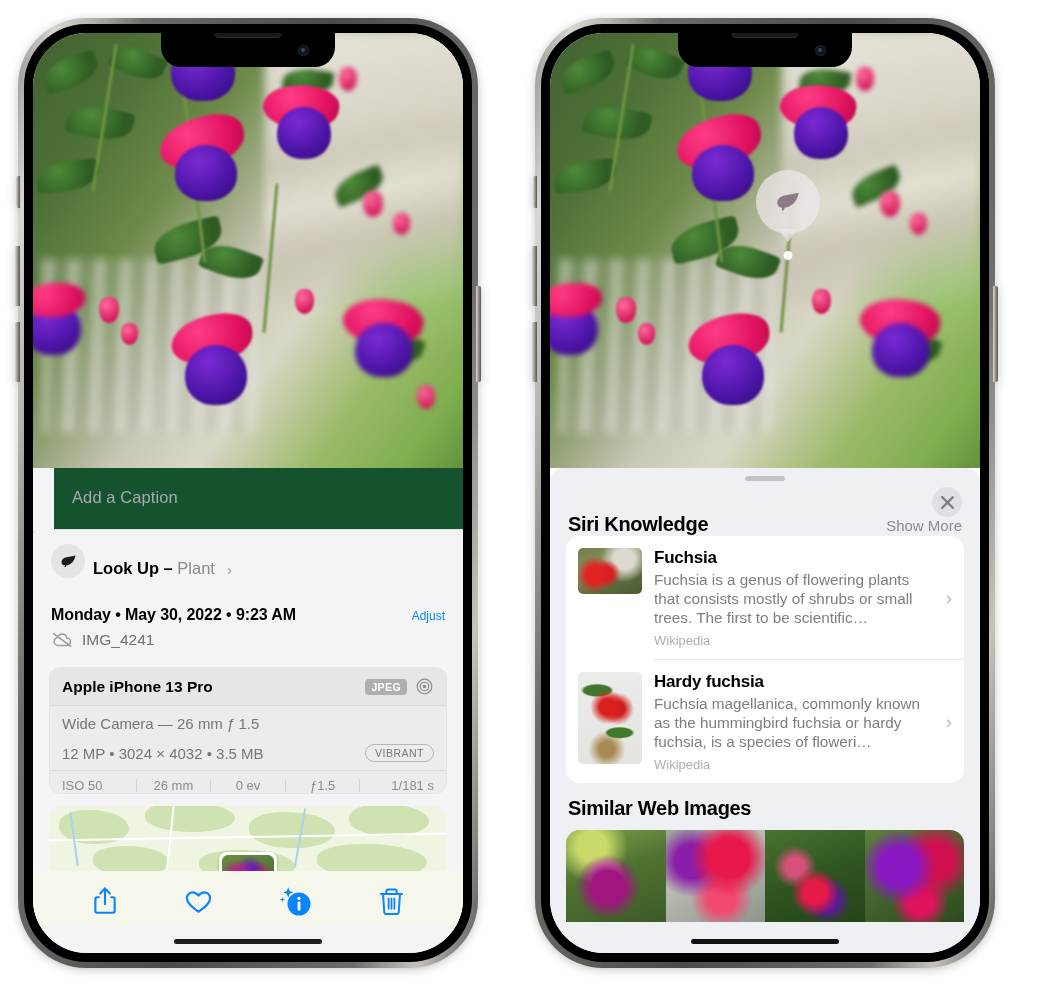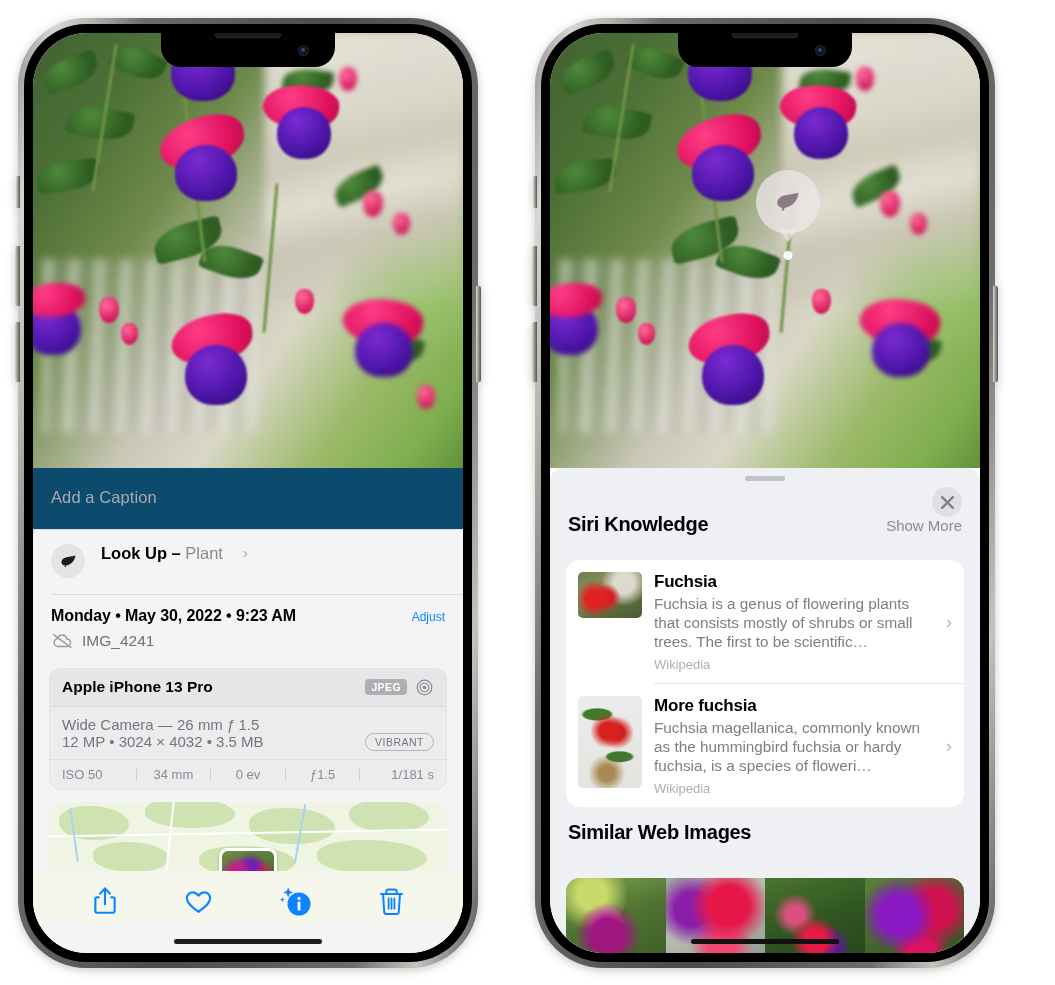--- a/index.html
+++ b/index.html
@@ -103,28 +103,29 @@
   .blur2 { filter: blur(2.5px); }
   .blur3 { filter: blur(5px); }
 
   
   .sheet-l {
     position: absolute; left: 0; right: 0; top: 435px; bottom: 0;
     background: #f4f4f6;
     display: flex; flex-direction: column;
   }
   .caption-row {
-    background: #0c4a6e; padding: 20px 18px 22px 18px;
+    background: #14532d; padding: 20px 18px 22px 18px;
     border-bottom: .5px solid #e0e0e3;
+    margin-left: 21px;
   }
   .caption-ph { color: #a9a9ae; font-size: 16.5px; letter-spacing: .1px; }
 
   .lookup-row {
-    background: #f4f4f6; display: flex; align-items: flex-start;
-    padding: 14px 18px 16px 18px; gap: 16px; position: relative;
+    background: #f4f4f6; display: flex; align-items: flex-end;
+    padding: 14px 18px 16px 18px; gap: 8px; position: relative;
   }
   .leaf-badge {
     width: 34px; height: 34px; border-radius: 50%;
     background: #e4e4e7; display: flex; align-items: center; justify-content: center;
     position: relative; flex: none;
   }
   .sparkle { position: absolute; color: #d3d3d8; }
   .sp1 { left: -9px; top: -7px; font-size: 16px; }
   .lookup-text { font-size: 16.5px; font-weight: 700; color: #000; }
   .lookup-text .sub { font-weight: 400; color: #8a8a8f; }
@@ -149,21 +150,21 @@
   }
   .cam-name { font-size: 15.5px; font-weight: 700; color: #000; }
   .cam-head-right { display: flex; align-items: center; gap: 8px; }
   .tag-jpeg {
     background: #aeaeb3; color: #fff; font-size: 10.5px; font-weight: 700;
     padding: 2px 6px; border-radius: 4px; letter-spacing: .4px;
   }
   .aperture-ic { width: 19px; height: 19px; }
   .cam-body { padding: 9px 12px 8px 12px; }
   .cam-line { font-size: 15px; color: #75757b; }
-  .cam-line2 { display: flex; align-items: center; justify-content: space-between; margin-top: 0; gap: 41px; }
+  .cam-line2 { display: flex; align-items: center; justify-content: space-between; margin-top: 12px; gap: 41px; }
   .tag-vibrant {
     border: 1px solid #b4b4b9; color: #75757b; font-size: 10.5px;
     padding: 2px 9px; border-radius: 9px; letter-spacing: .5px;
   }
   .cam-exif {
     display: flex; align-items: center; padding: 7px 12px 8px 12px;
     border-top: .5px solid #dcdce0;
   }
   .cam-exif div { flex: 1; text-align: center; font-size: 13px; color: #8a8a90; }
   .cam-exif div:first-child { text-align: left; }
@@ -233,21 +234,21 @@
   .grabber { width: 40px; height: 5px; border-radius: 3px; background: #c2c2c8; margin: 8px auto 0 auto; }
   .sheet-head { position: relative; padding: 12px 0 6px 0; text-align: center; }
   .sheet-title { font-size: 19px; font-weight: 700; color: #000; }
   .close-btn {
     position: absolute; right: 18px; top: 6px; width: 30px; height: 30px;
     border-radius: 50%; background: #dfdfe4;
     display: flex; align-items: center; justify-content: center;
   }
   .sec-head {
     display: flex; align-items: baseline; justify-content: space-between;
-    padding: 14px 18px 24px 18px;
+    padding: 14px 18px 0 18px;
   }
   .sec-title { font-size: 20px; font-weight: 700; color: #000; letter-spacing: -.3px; }
   .show-more { font-size: 15px; color: #8a8a90; }
 
   .card-group {
     margin: 0 16px; background: #fff; border-radius: 14px; overflow: hidden;
   }
   .kcard { display: flex; padding: 12px 12px 11px 12px; gap: 12px; align-items: flex-start; }
   .kthumb { flex: none; border-radius: 5px; overflow: hidden; }
   .kthumb.a { width: 64px; height: 46px; }
@@ -424,21 +425,21 @@
             <div class="cam-body">
               <div class="cam-line">Wide Camera — 26 mm ƒ 1.5</div>
               <div class="cam-line2">
                 <div class="cam-line">12 MP • 3024 × 4032 • 3.5 MB</div>
                 <div class="tag-vibrant">VIBRANT</div>
               </div>
             </div>
             <div class="cam-exif">
               <div>ISO 50</div>
               <div class="exif-sep"></div>
-              <div>34 mm</div>
+              <div>26 mm</div>
               <div class="exif-sep"></div>
               <div>0 ev</div>
               <div class="exif-sep"></div>
               <div>ƒ1.5</div>
               <div class="exif-sep"></div>
               <div>1/181 s</div>
             </div>
           </div>
 
           <div class="map-card">
@@ -590,21 +591,21 @@
               <div class="kchev">›</div>
             </div>
 
             <div class="card-sep"></div>
 
             <div class="kcard">
               <div class="kthumb b">
                   <div class="thumb-b"></div>
                 </div>
               <div class="kbody">
-                <div class="ktitle">More fuchsia</div>
+                <div class="ktitle">Hardy fuchsia</div>
                 <div class="kdesc">Fuchsia magellanica, commonly known as the hummingbird fuchsia or hardy fuchsia, is a species of floweri…</div>
                 <div class="ksrc">Wikipedia</div>
               </div>
               <div class="kchev">›</div>
             </div>
           </div>
 
           <div class="sec-head">
             <div class="sec-title">Similar Web Images</div>
           </div>

